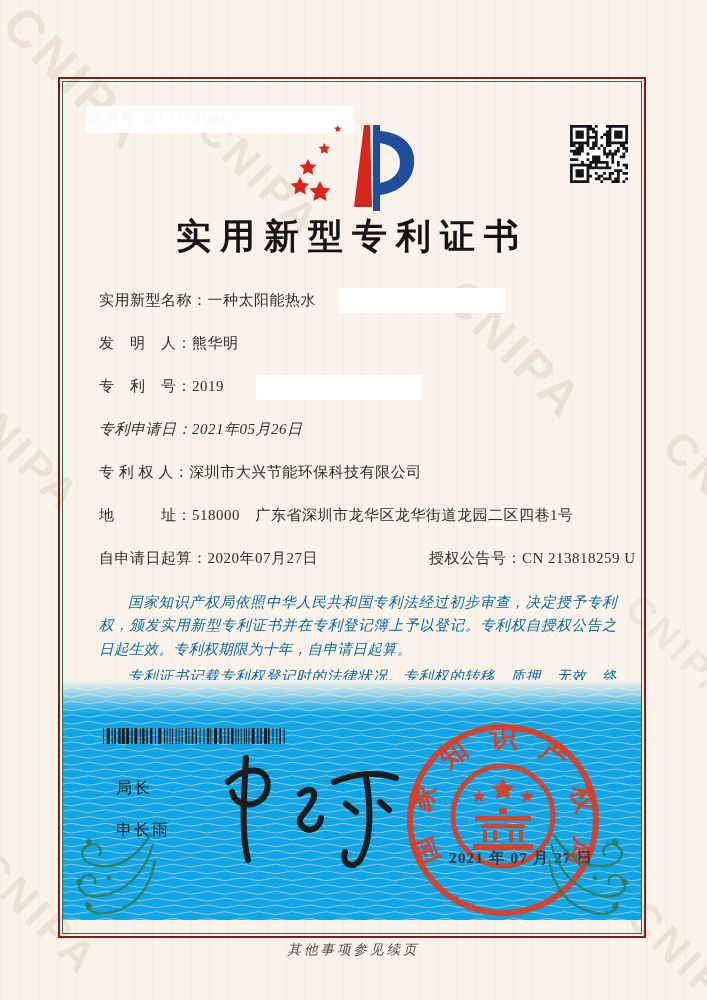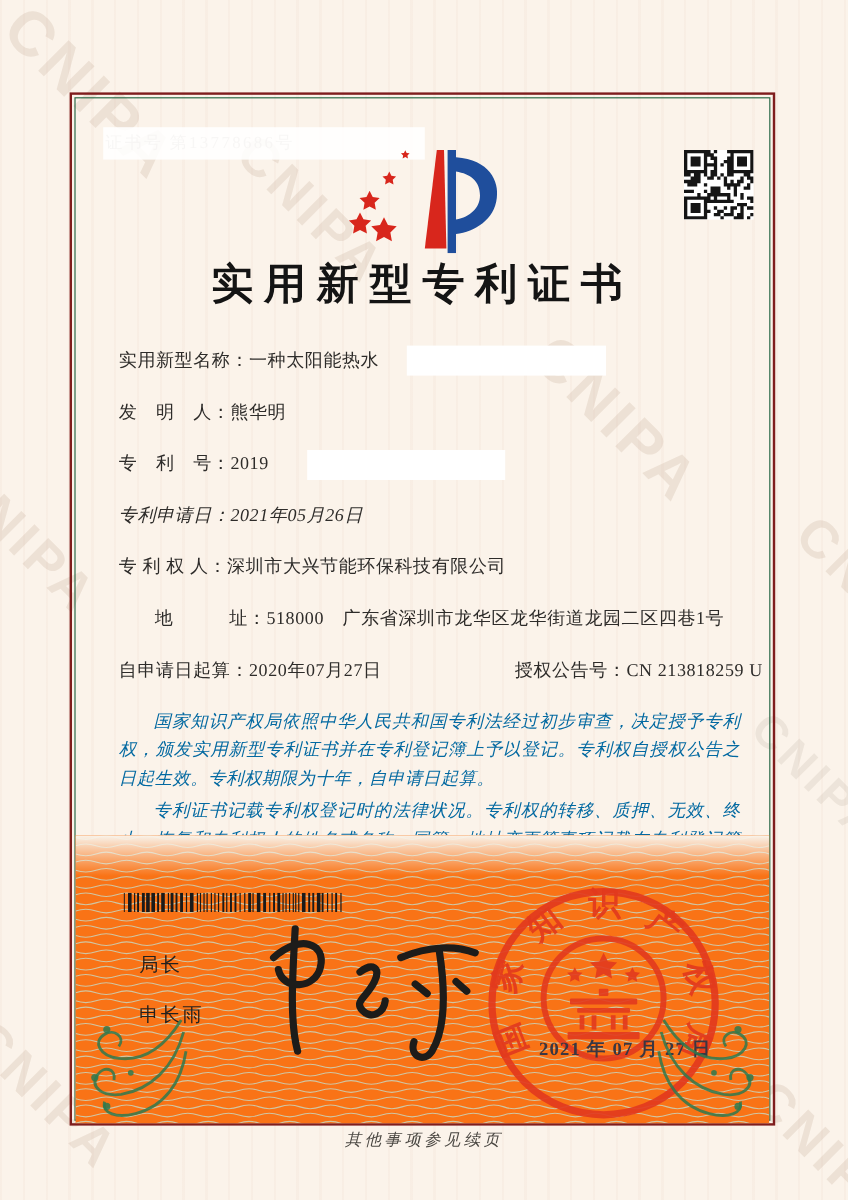--- a/index.html
+++ b/index.html
@@ -54,22 +54,22 @@
   .r1{left:240px;top:-3px;width:166px;}
   .r3{left:157px;top:-2px;width:165px;}
   .col2{position:absolute;left:330px;top:0;}
   .body-text{
     position:absolute;left:39px;top:512px;width:518px;
     font-size:14.5px;line-height:1.62;color:#0369a1;
     font-style:italic;letter-spacing:.4px;text-align:justify;
   }
   .body-text p{margin:0 0 4px 0;text-indent:2em;}
   .panel{
-    position:absolute;left:3px;right:3px;bottom:0;height:240px;
-    background:#f97316;overflow:hidden;
+    position:absolute;left:3px;right:3px;bottom:16px;height:240px;
+    background:#0ea5e9;overflow:hidden;
   }
   .panel-fade{
     position:absolute;left:0;right:0;top:0;height:34px;
     background:linear-gradient(180deg,#f9f3ea 0%,rgba(249,243,234,0) 100%);
   }
   .barcode{position:absolute;left:40px;top:48px;width:184px;height:16px;}
   .sig-title{position:absolute;left:53px;top:98px;font-size:16px;color:#23211f;letter-spacing:2px;}
   .sig-name{position:absolute;left:53px;top:140px;font-size:16px;color:#23211f;letter-spacing:2px;}
   .signature{position:absolute;left:145px;top:62px;width:200px;height:128px;}
   .seal{position:absolute;left:340px;top:40px;width:200px;height:200px;}
@@ -142,21 +142,21 @@
   <div class="field-row" style="top:298px;">
     <span class="field-label">专　利　号：</span><span class="field-value">2019</span>
     <span class="redact-inline r3"></span>
   </div>
   <div class="field-row" style="top:341px;font-style:italic;">
     <span class="field-label">专利申请日：</span><span class="field-value">2021年05月26日</span>
   </div>
   <div class="field-row" style="top:384px;">
     <span class="field-label">专 利 权 人：</span><span class="field-value">深圳市大兴节能环保科技有限公司</span>
   </div>
-  <div class="field-row" style="top:427px;margin-left:30px;">
+  <div class="field-row" style="top:427px;">
     <span class="field-label">地　　　址：</span><span class="field-value">518000　广东省深圳市龙华区龙华街道龙园二区四巷1号</span>
   </div>
   <div class="field-row" style="top:470px;">
     <span class="field-label">自申请日起算：</span><span class="field-value">2020年07月27日</span>
     <span class="col2">
       <span class="field-label" style="min-width:0;">授权公告号：</span><span class="field-value">CN 213818259 U</span>
     </span>
   </div>
 
   <div class="body-text">

